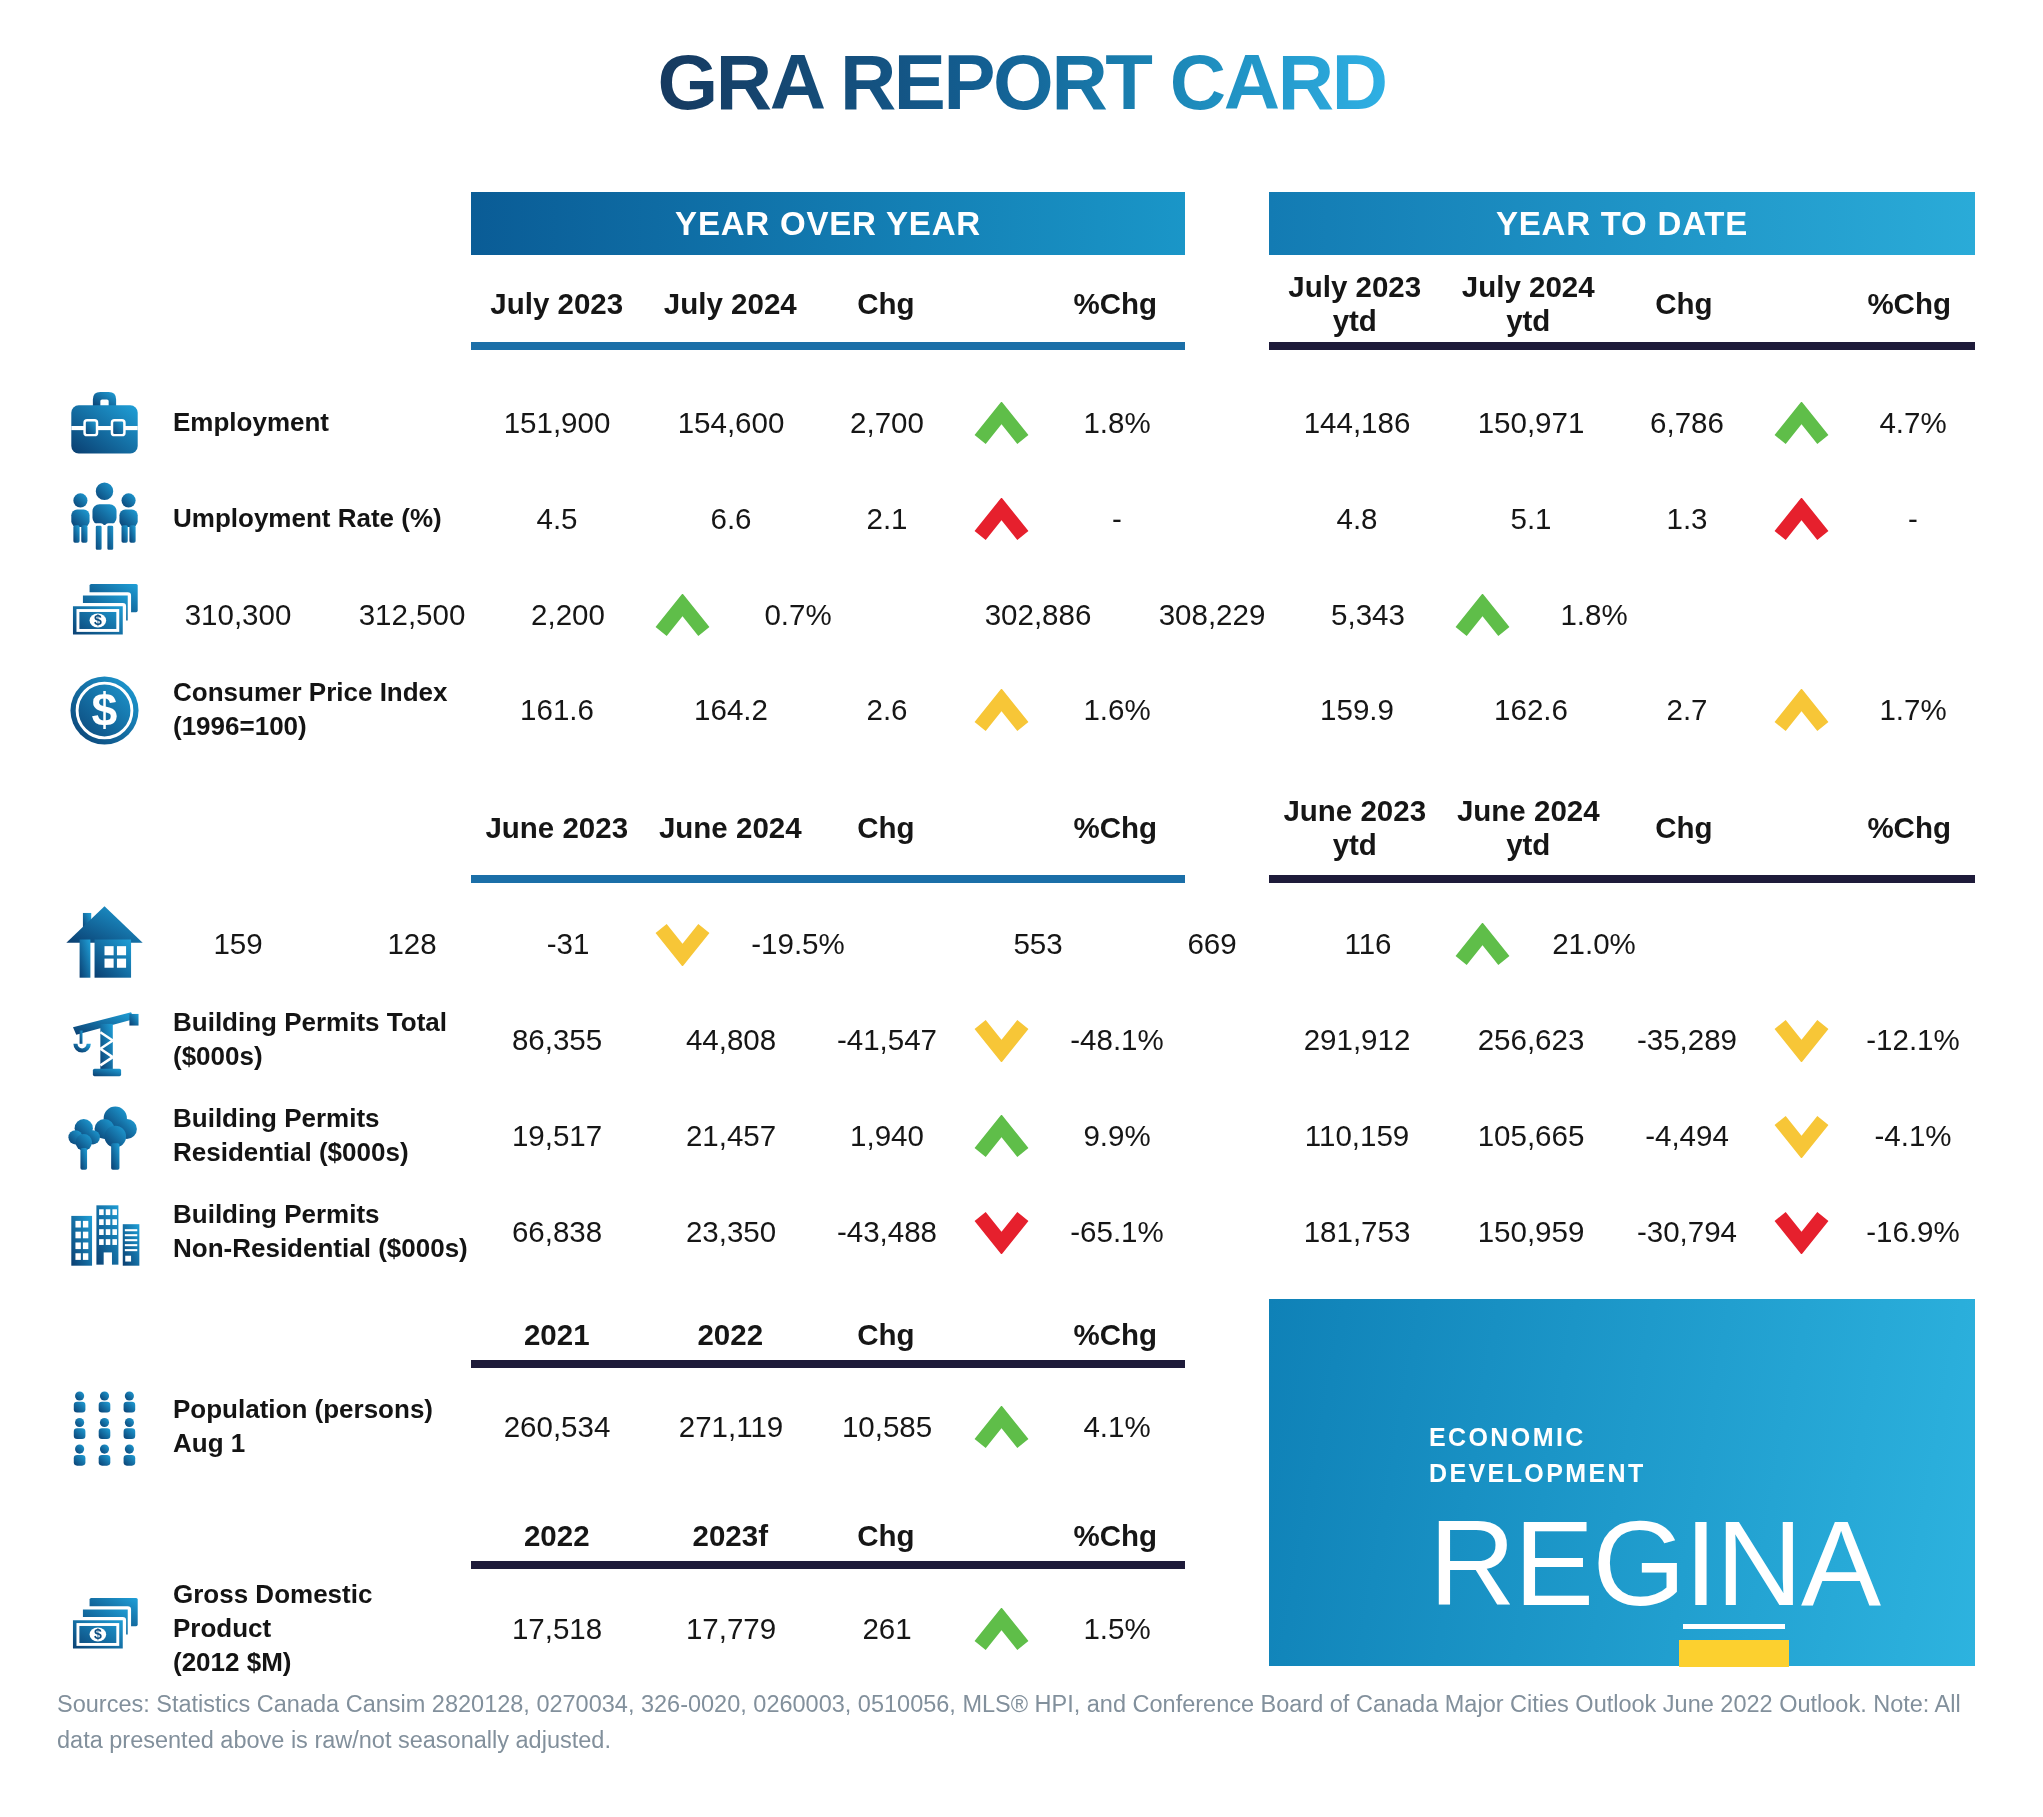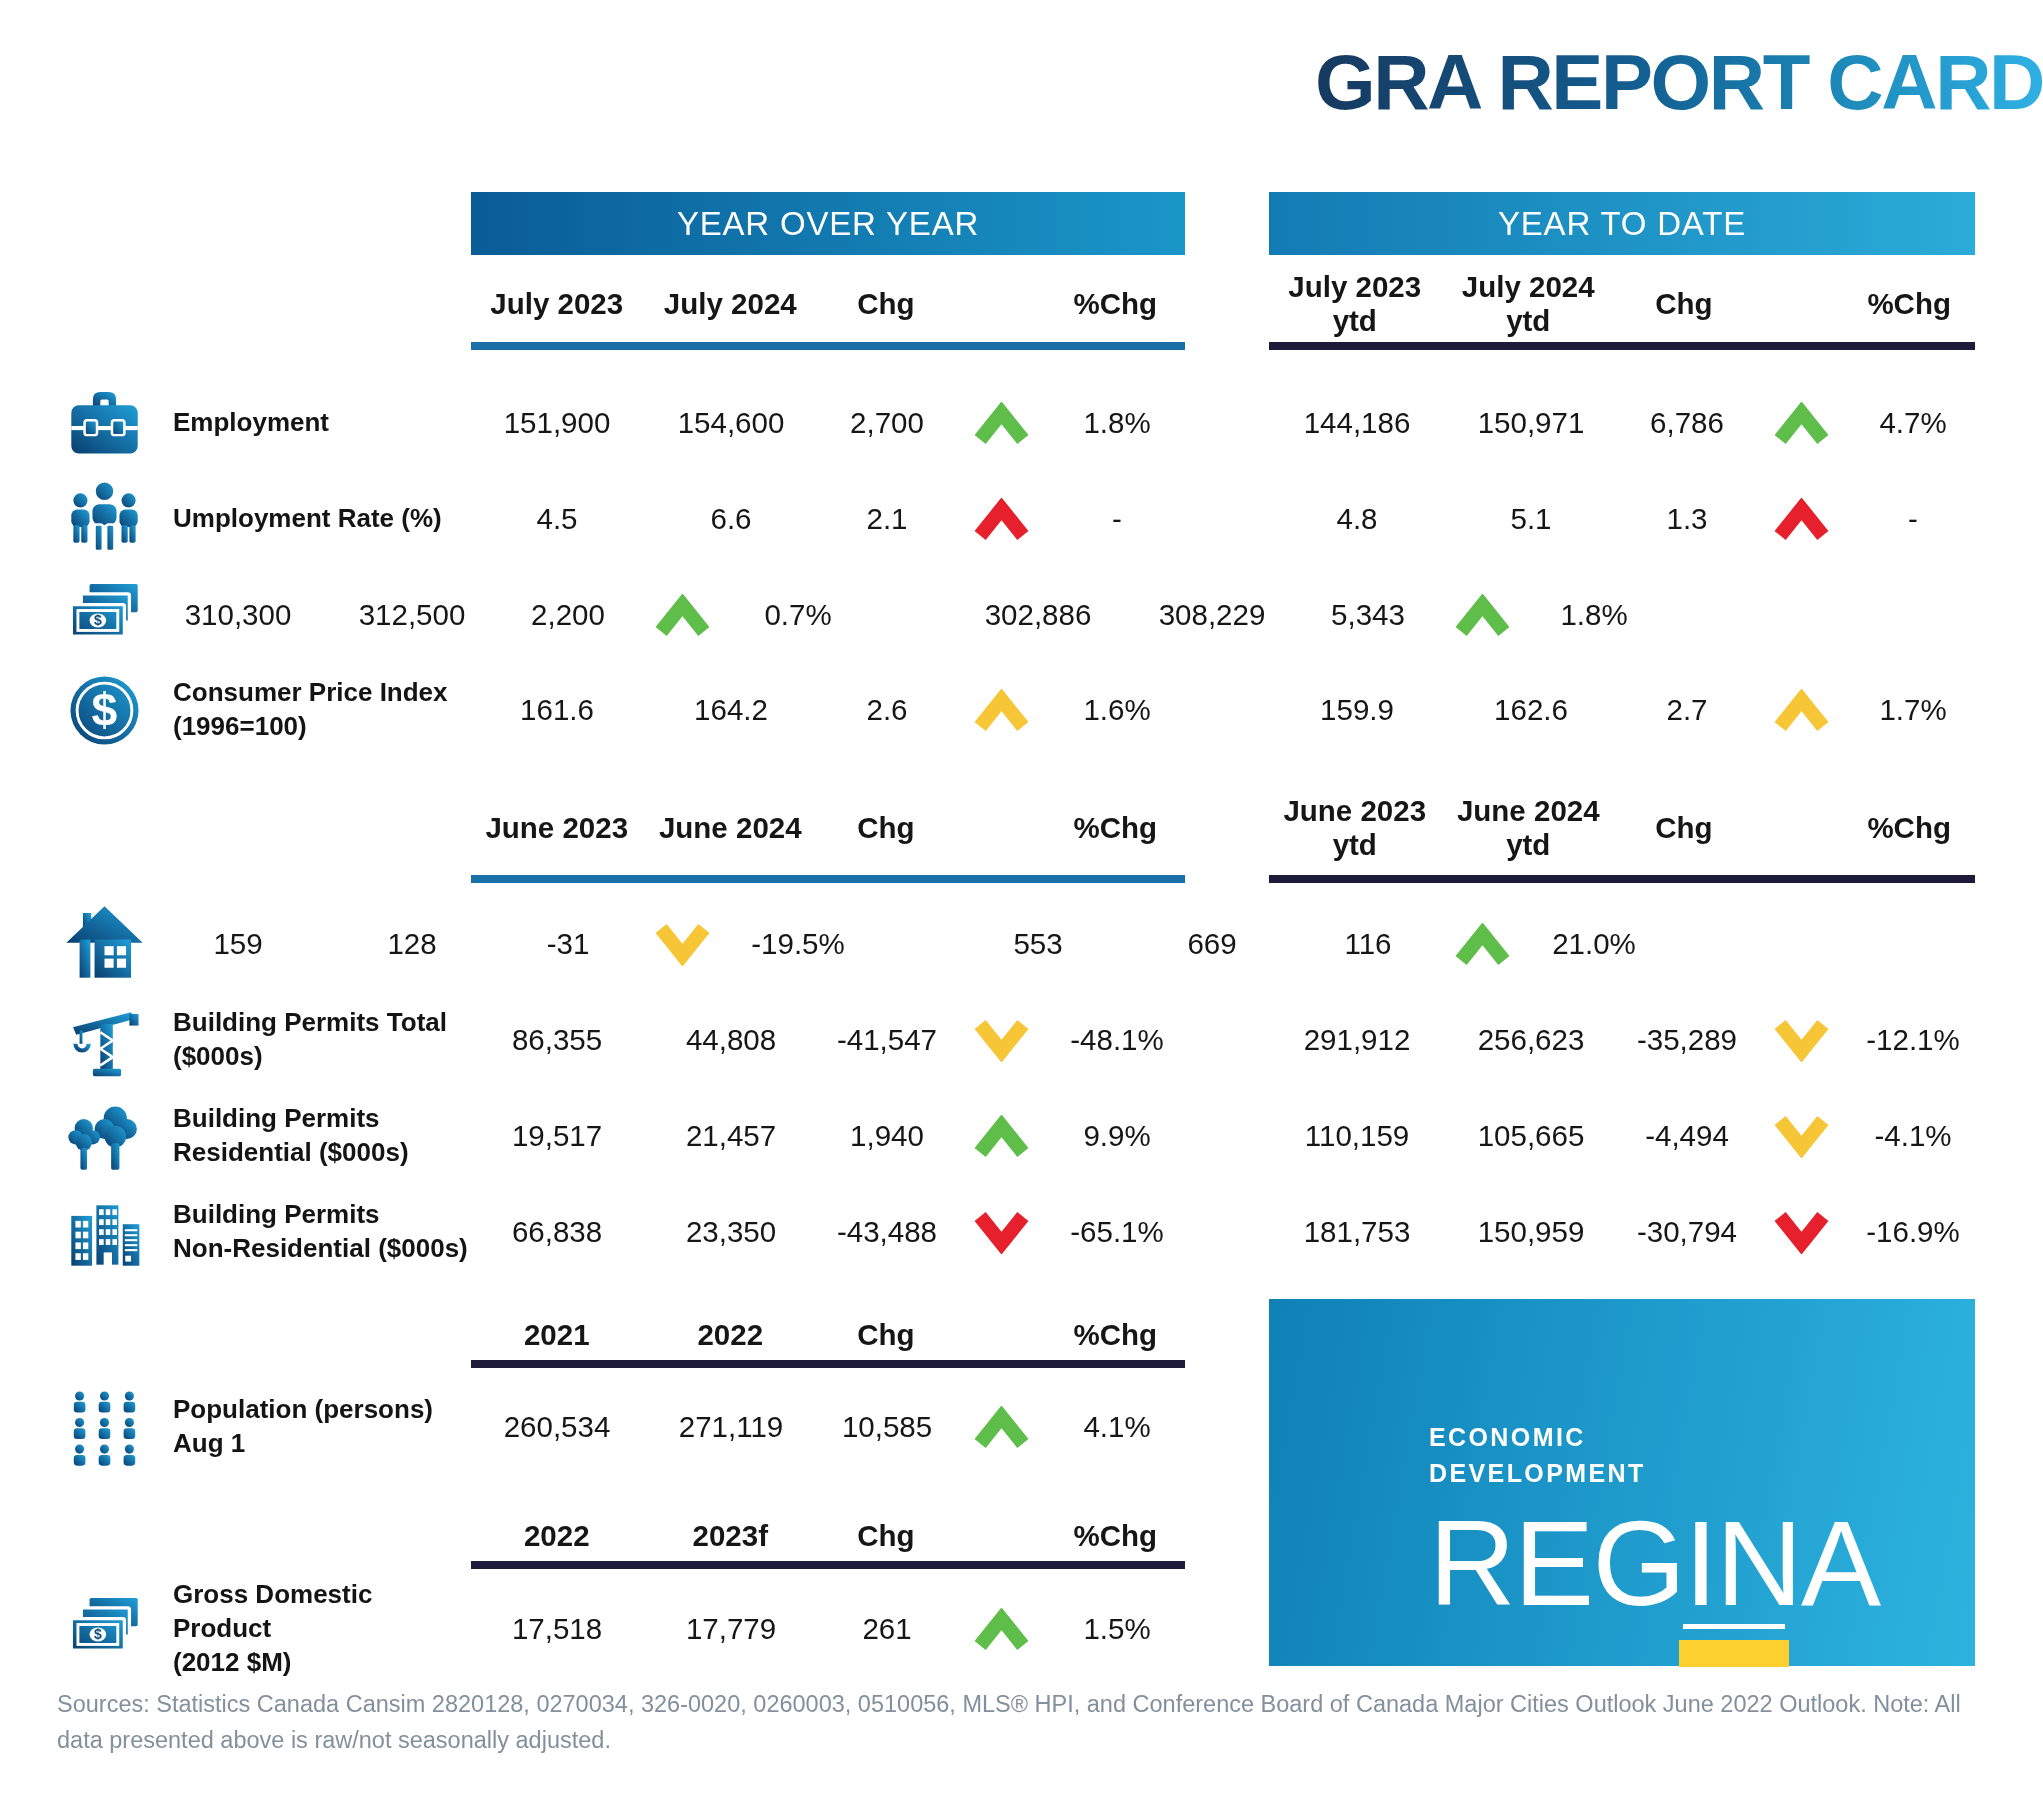--- a/index.html
+++ b/index.html
@@ -1,28 +1,28 @@
 <!DOCTYPE html>
 <html style="font-size:12.8px"><head>
 <meta charset="utf-8">
 <style>
   html,body{margin:0;padding:0;background:#fff;}
   body{width:2043px;height:1817px;overflow:hidden;font-family:"Liberation Sans",sans-serif;}
   #board{position:relative;width:2043px;height:1817px;background:#fff;}
   *{box-sizing:border-box;}
 
-  .title{position:absolute;top:37px;left:0;width:100%;text-align:right;}
+  .title{position:absolute;top:37px;left:0;width:100%;text-align:center;}
   .title span{
     display:inline-block;font-size:78px;font-weight:800;letter-spacing:-2.4px;
     background:linear-gradient(90deg,#16395f 0%,#135f92 45%,#1b86b6 70%,#2fb0e4 100%);
     -webkit-background-clip:text;background-clip:text;color:transparent;
   }
 
   .band{position:absolute;top:192px;height:63px;display:flex;align-items:center;justify-content:center;
-        color:#fff;font-size:33px;font-weight:normal;letter-spacing:0.8px;}
+        color:#fff;font-size:33px;font-weight:bold;letter-spacing:0.8px;}
   .band-left{left:471px;width:714px;background:linear-gradient(90deg,#0a5c96 0%,#1a96c8 100%);}
   .band-right{left:1269px;width:706px;background:linear-gradient(90deg,#137bb3 0%,#2aabd8 100%);}
 
   .hgrp{position:absolute;display:flex;align-items:center;}
   .hgrp.blue{border-bottom:8px solid #1b6fa8;}
   .hgrp.navy{border-bottom:8px solid #1e1b3a;}
   .hd{font-weight:bold;font-size:27px;color:#101010;}
 
   .row{position:absolute;left:56px;width:1931px;display:flex;align-items:center;}
   .c-icon{width:96px;display:flex;justify-content:center;align-items:center;}

